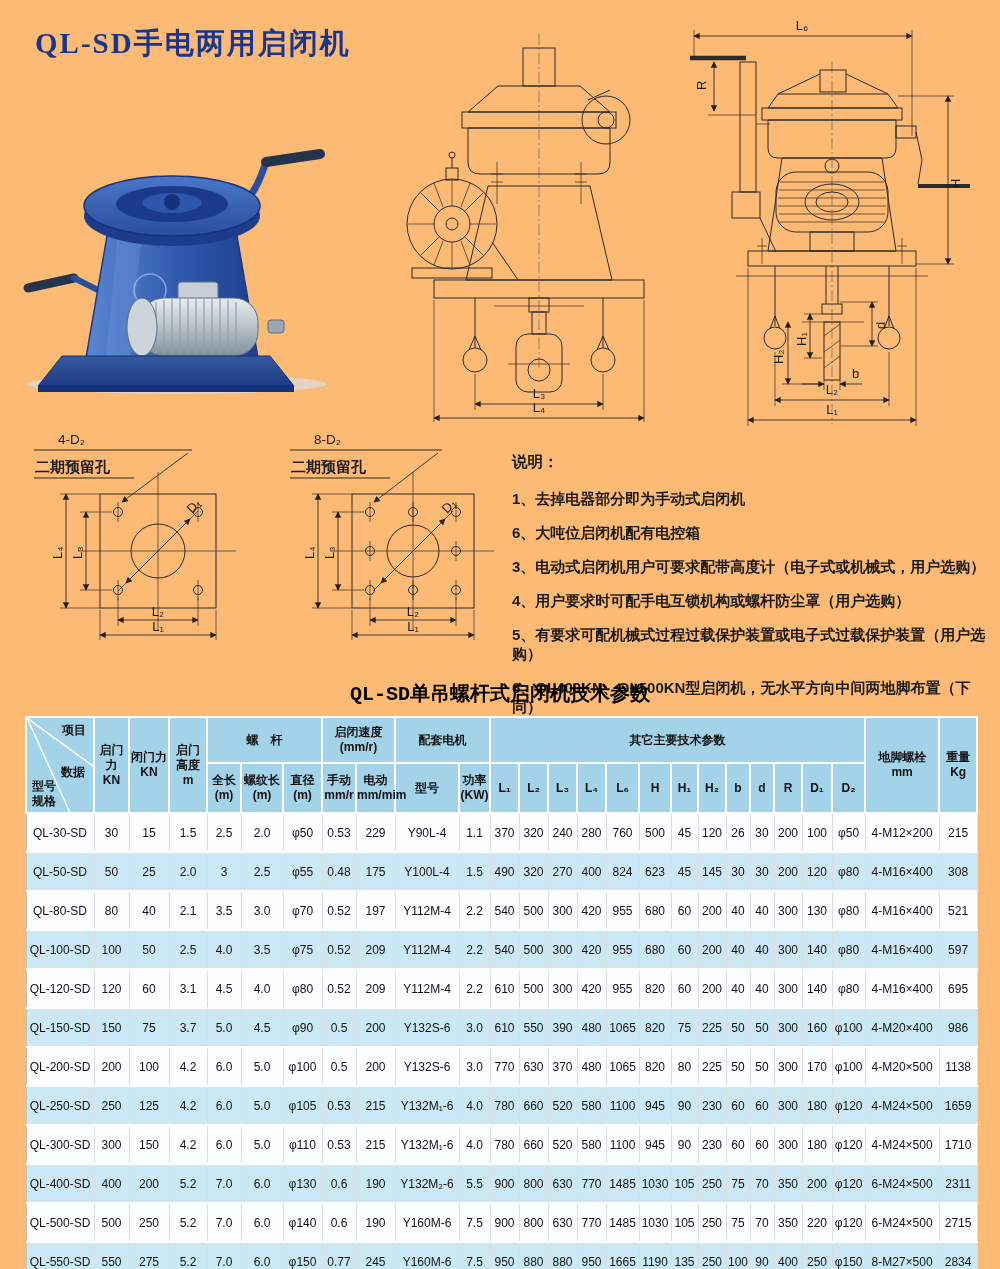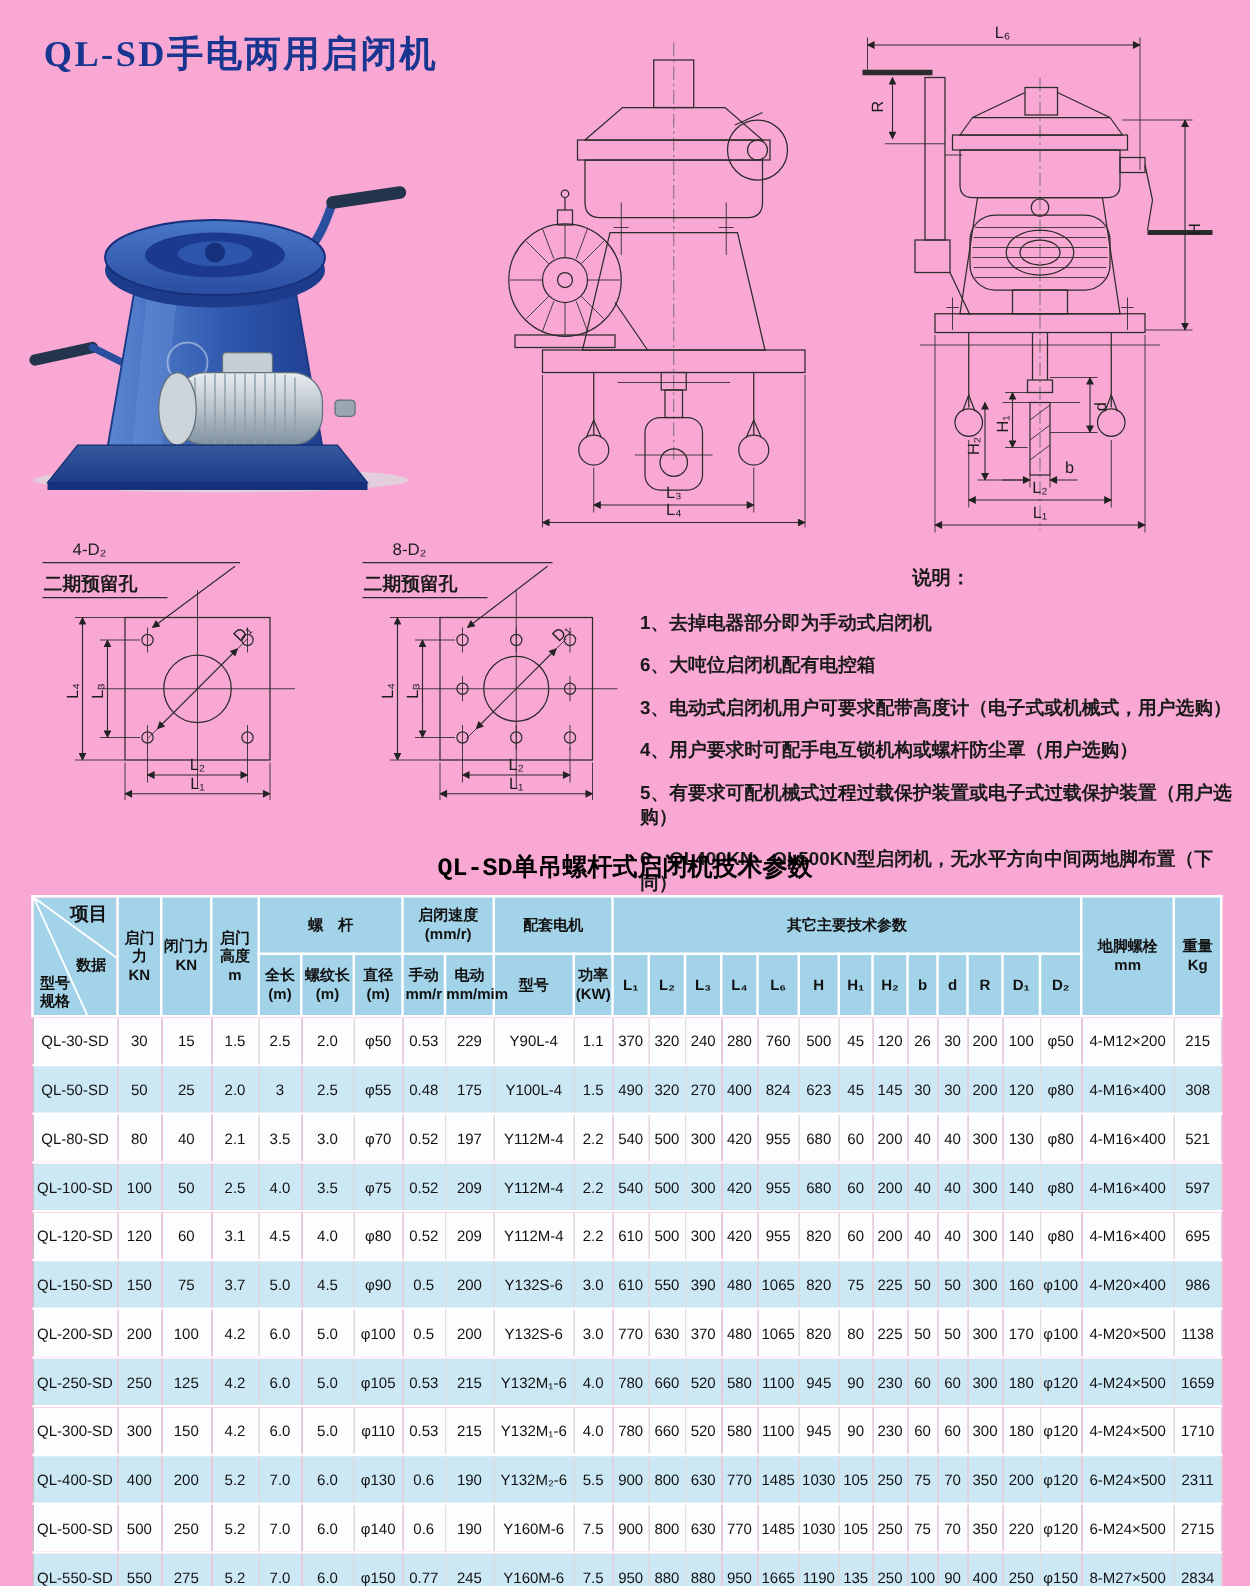--- a/index.html
+++ b/index.html
@@ -1,51 +1,51 @@
 <!DOCTYPE html>
 <html><head>
 <meta charset="utf-8">
 <style>
   html,body{margin:0;padding:0;background:#fff;}
-  #page{position:relative;width:1000px;height:1269px;background:#f9a8d4;overflow:hidden;
+  #page{position:relative;width:1000px;height:1269px;background:#fdba74;overflow:hidden;
         font-family:"Liberation Sans",sans-serif;color:#1a1a1a;}
   
   .page-title{position:absolute;left:35px;top:24px;font-family:"Liberation Serif",serif;
       font-weight:bold;font-size:29px;letter-spacing:2px;color:#18368f;}
   
   .fig{position:absolute;}
   svg text{font-family:"Liberation Sans",sans-serif;fill:#1c1c1c;}
   .ln{stroke:#2b2b2b;stroke-width:1;fill:none;}
   .ln-thin{stroke:#2b2b2b;stroke-width:.7;fill:none;}
   .cl{stroke:#666;stroke-width:.7;stroke-dasharray:11 3 2 3;fill:none;}
   .dim{stroke:#2b2b2b;stroke-width:.9;fill:none;}
   .dimtxt{font-size:13px;}
   .lbl{font-size:13.5px;}
   .note-cn{font-size:15px;font-weight:bold;}
   
   .fd-caption{position:absolute;font-size:16px;font-weight:bold;text-align:center;color:#000;}
   
   .notes{position:absolute;left:512px;top:452px;width:482px;}
-  .notes-heading{font-size:15.5px;font-weight:bold;margin-bottom:16px;text-align:center;}
+  .notes-heading{font-size:15.5px;font-weight:bold;margin-bottom:16px;}
   .notes-list div{font-size:15px;font-weight:bold;line-height:19px;margin-bottom:15px;}
   
   .tbl-title{position:absolute;left:25px;top:680px;width:950px;text-align:center;
       font-size:20px;font-weight:bold;color:#000;font-family:Liberation Mono, monospace;}
   .tbl-wrap{position:absolute;left:25px;top:716px;width:950px;}
   table{border-collapse:collapse;table-layout:fixed;width:950px;border:1px solid #c2c2c2;}
   thead th{background:#a2d3e9;border:2px solid #fff;font-size:12px;font-weight:bold;
       color:#111;white-space:pre-line;line-height:1.25;padding:2px 0;vertical-align:middle;text-align:center;}
   thead tr.h1 th{height:40px;}
   thead tr.h2 th{height:44px;}
   tbody td{height:35px;text-align:center;vertical-align:middle;font-size:12px;color:#111;
       background:#fbfdff;border-right:1px solid #ddd;border-top:2px solid #fff;overflow:hidden;}
   tbody tr.alt td{background:#cde8f5;}
   th.corner{position:relative;padding:0;}
   .corner svg{position:absolute;left:0;top:0;width:100%;height:100%;}
-  .c-top{position:absolute;top:5px;right:7px;font-size:15px;}
+  .c-top{position:absolute;top:5px;right:7px;font-size:12px;}
   .c-mid{position:absolute;top:47px;left:34px;font-size:12px;text-align:center;}
   .c-bot{position:absolute;bottom:4px;left:5px;font-size:12px;text-align:left;line-height:1.2;}
 </style>
 </head>
 <body>
 
 <div id="page">
 
   <div class="page-title">QL-SD手电两用启闭机</div>
 

